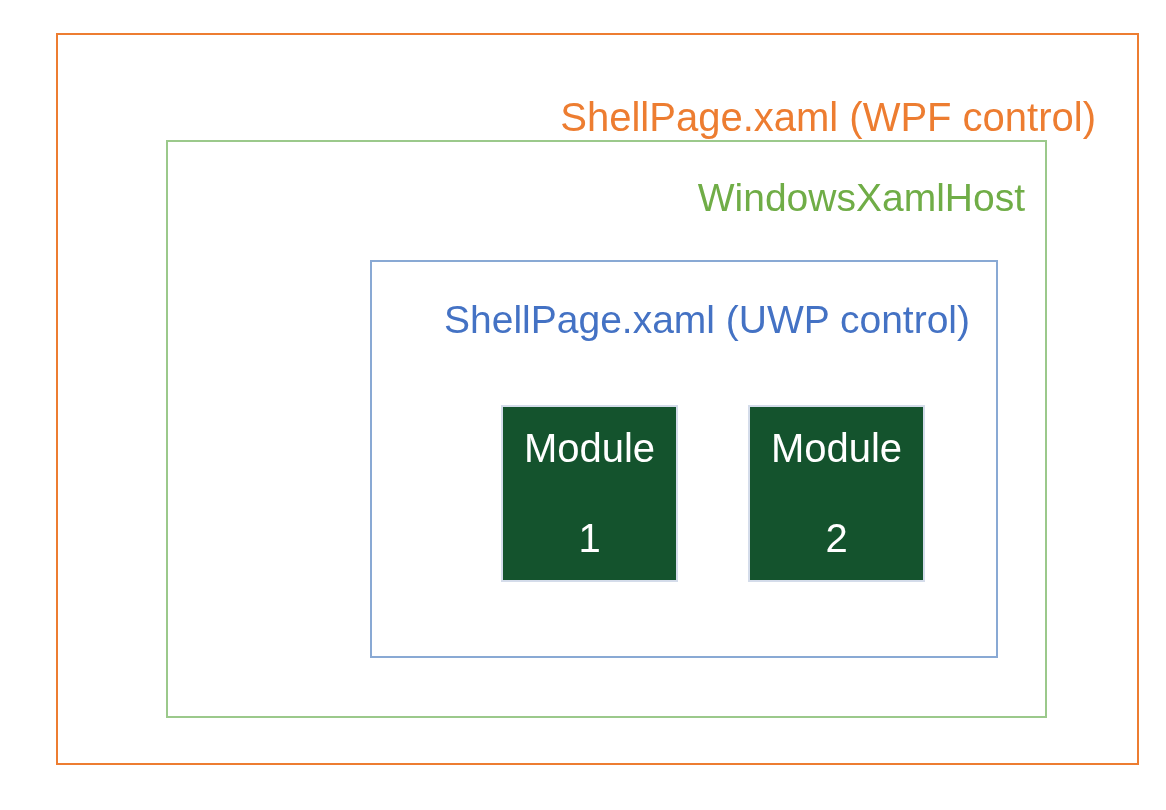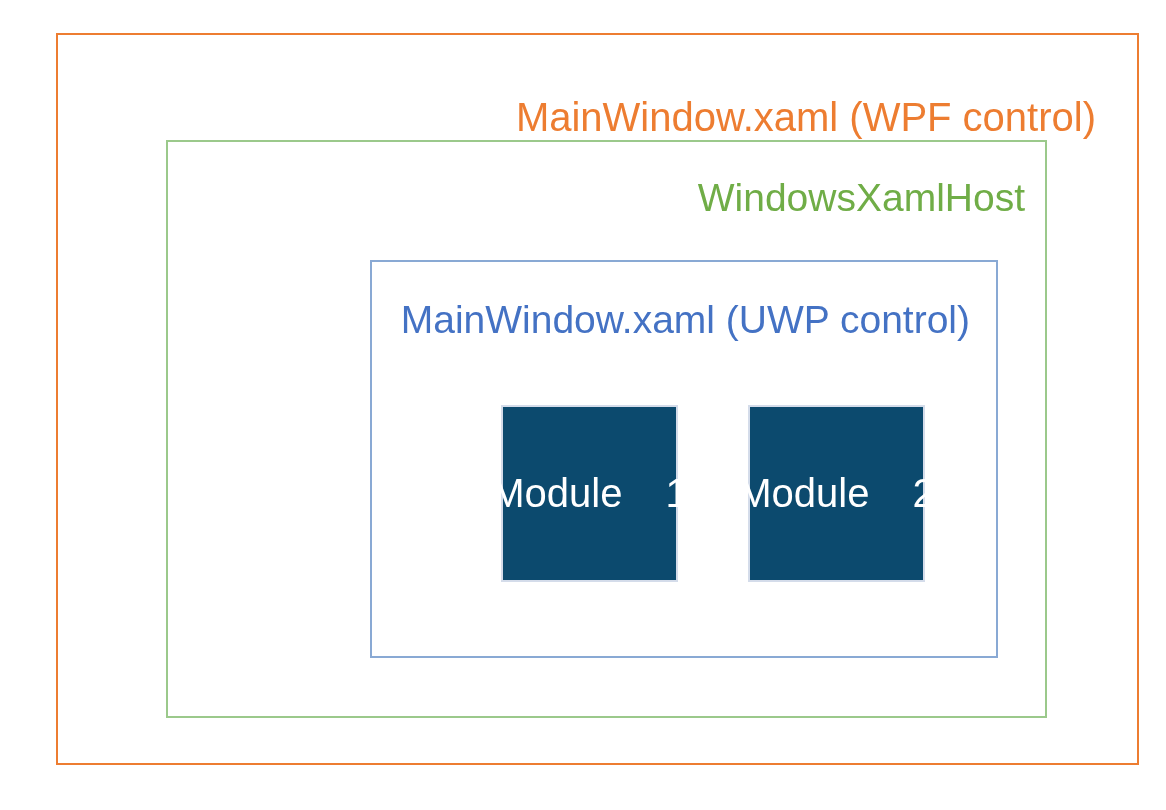--- a/index.html
+++ b/index.html
@@ -72,23 +72,24 @@
     right: 26px;
     top: 38px;
     font-size: 39px;
     color: #4472C4;
   }
 
   
   .module {
     position: absolute;
     box-sizing: border-box;
-    background: #0c4a6e;
+    background: #14532d;
     border: 2px solid #D4DCEA;
     display: flex;
+    flex-direction: column;
     align-items: center;
     justify-content: center;
     color: #ffffff;
     font-size: 40px;
     line-height: 1.18;
     text-align: center;
     gap: 43px;
   }
   .module-1 {
     left: 501px;
@@ -105,29 +106,29 @@
   .module-line {
     display: block;
   }
 </style>
 </head>
 <body>
 
 <div id="canvas">
 
   <div class="box box-outer">
-    <div class="box-title title-outer">MainWindow.xaml (WPF control)</div>
+    <div class="box-title title-outer">ShellPage.xaml (WPF control)</div>
   </div>
 
   <div class="box box-middle">
     <div class="box-title title-middle">WindowsXamlHost</div>
   </div>
 
   <div class="box box-inner">
-    <div class="box-title title-inner">MainWindow.xaml (UWP control)</div>
+    <div class="box-title title-inner">ShellPage.xaml (UWP control)</div>
   </div>
 
   <div class="module module-1">
     <span class="module-line">Module</span>
     <span class="module-line">1</span>
   </div>
 
   <div class="module module-2">
     <span class="module-line">Module</span>
     <span class="module-line">2</span>

